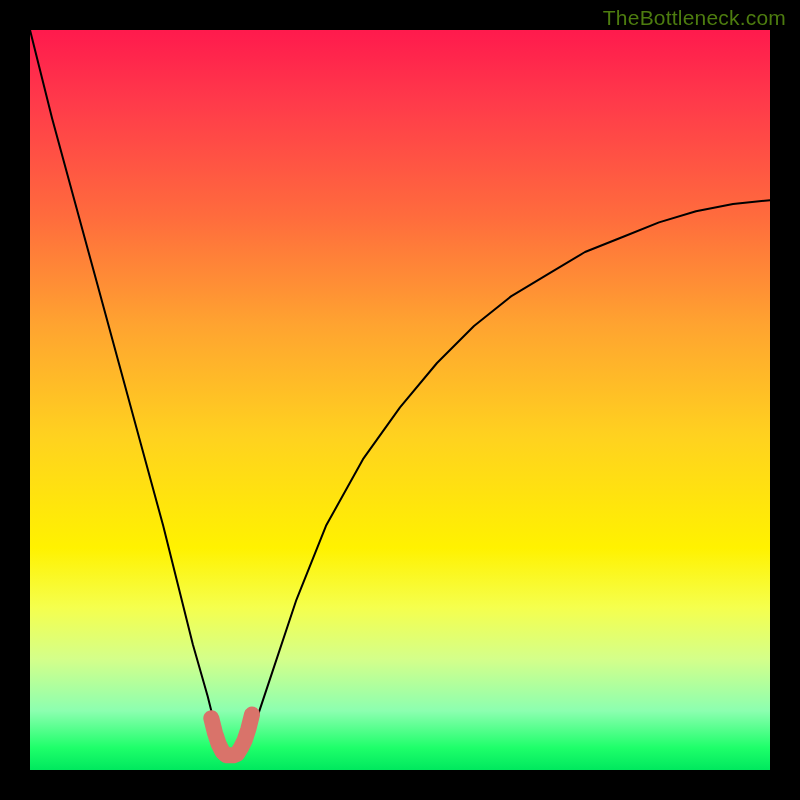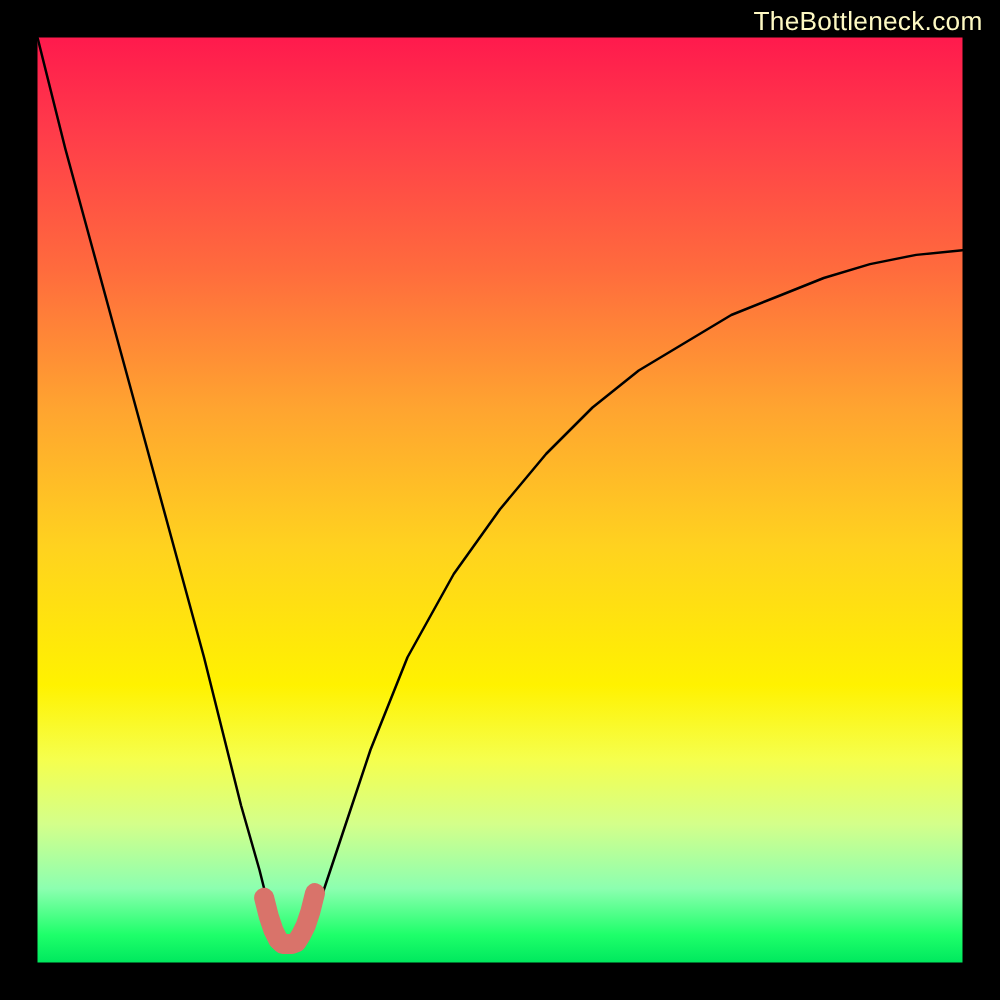--- a/index.html
+++ b/index.html
@@ -30,21 +30,21 @@
       #1eff6a 97%,
       #00e85e 100%
     );
   }
   .watermark {
     position: absolute;
     top: 6px;
     right: 14px;
     font-family: Arial, Helvetica, sans-serif;
     font-size: 21px;
-    color: #fef9c3;
+    color: #4d7c0f;
     letter-spacing: 0.2px;
     user-select: none;
   }
   svg.curves {
     position: absolute;
     left: 0; top: 0;
     width: 740px;
     height: 740px;
     overflow: visible;
   }

